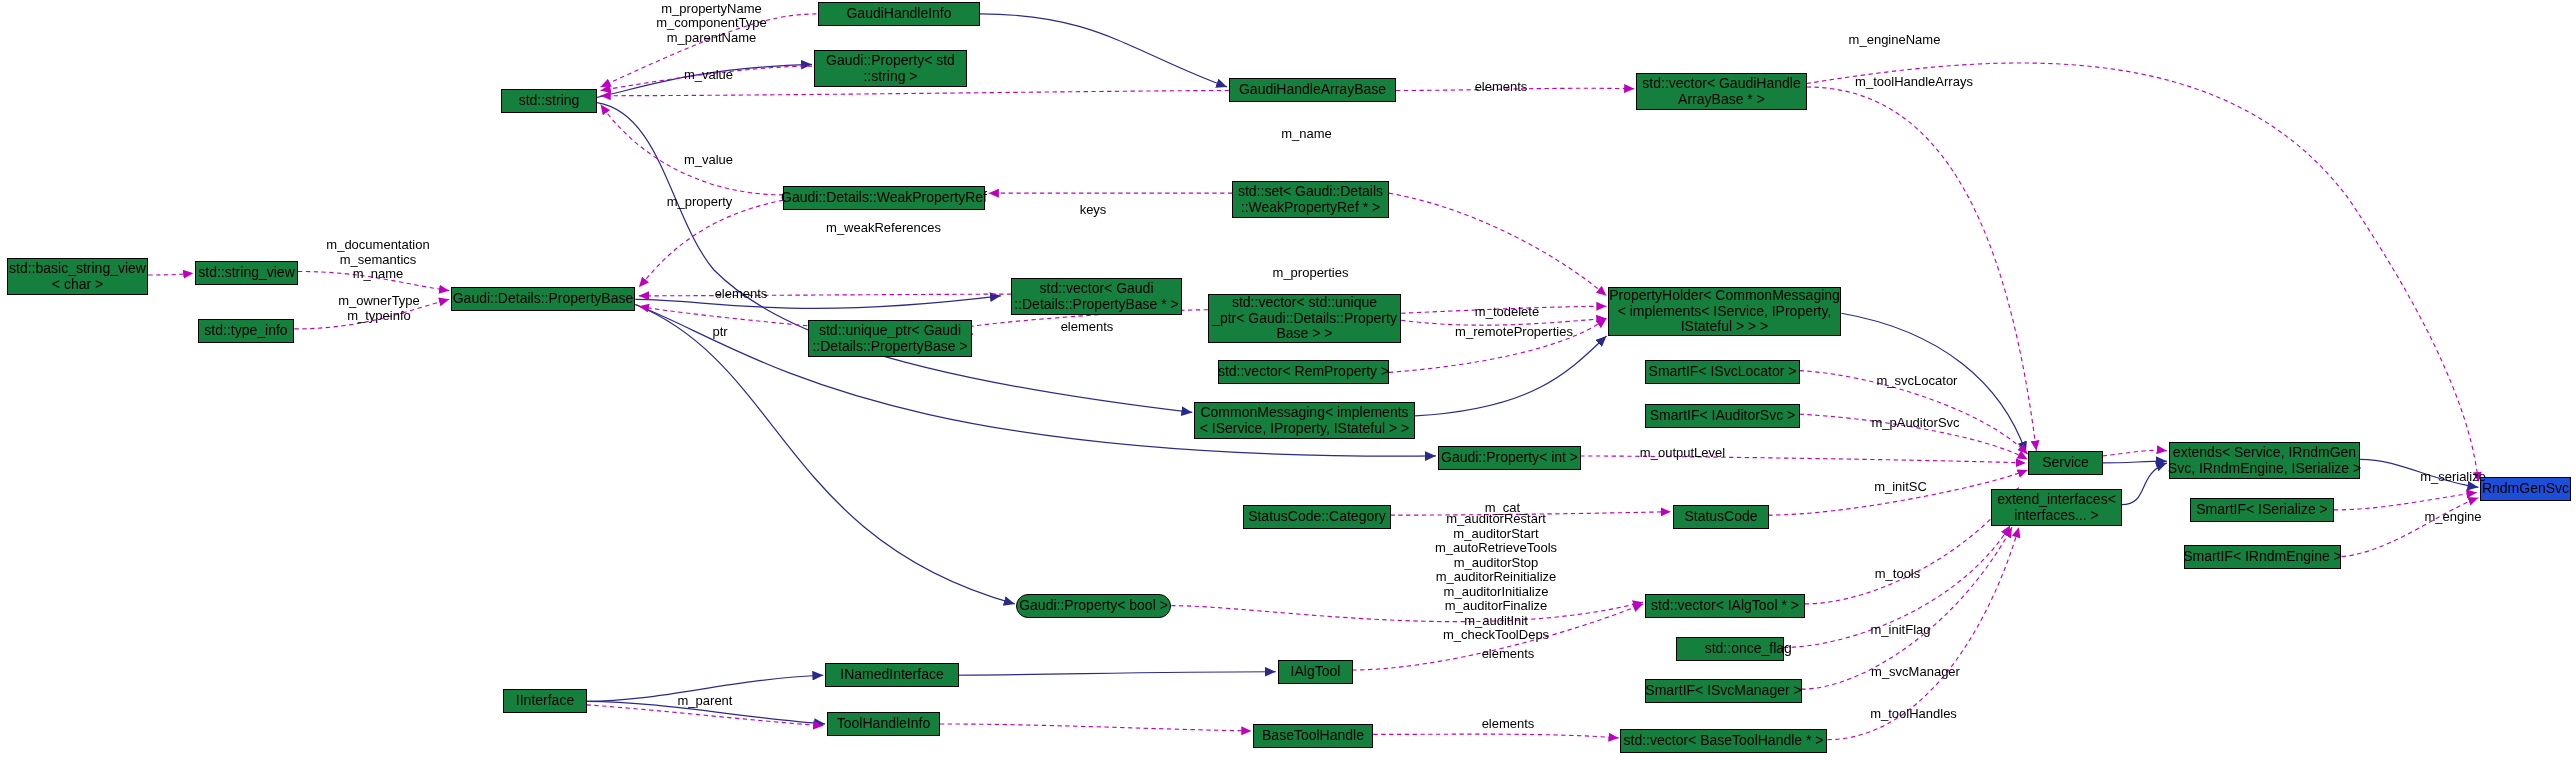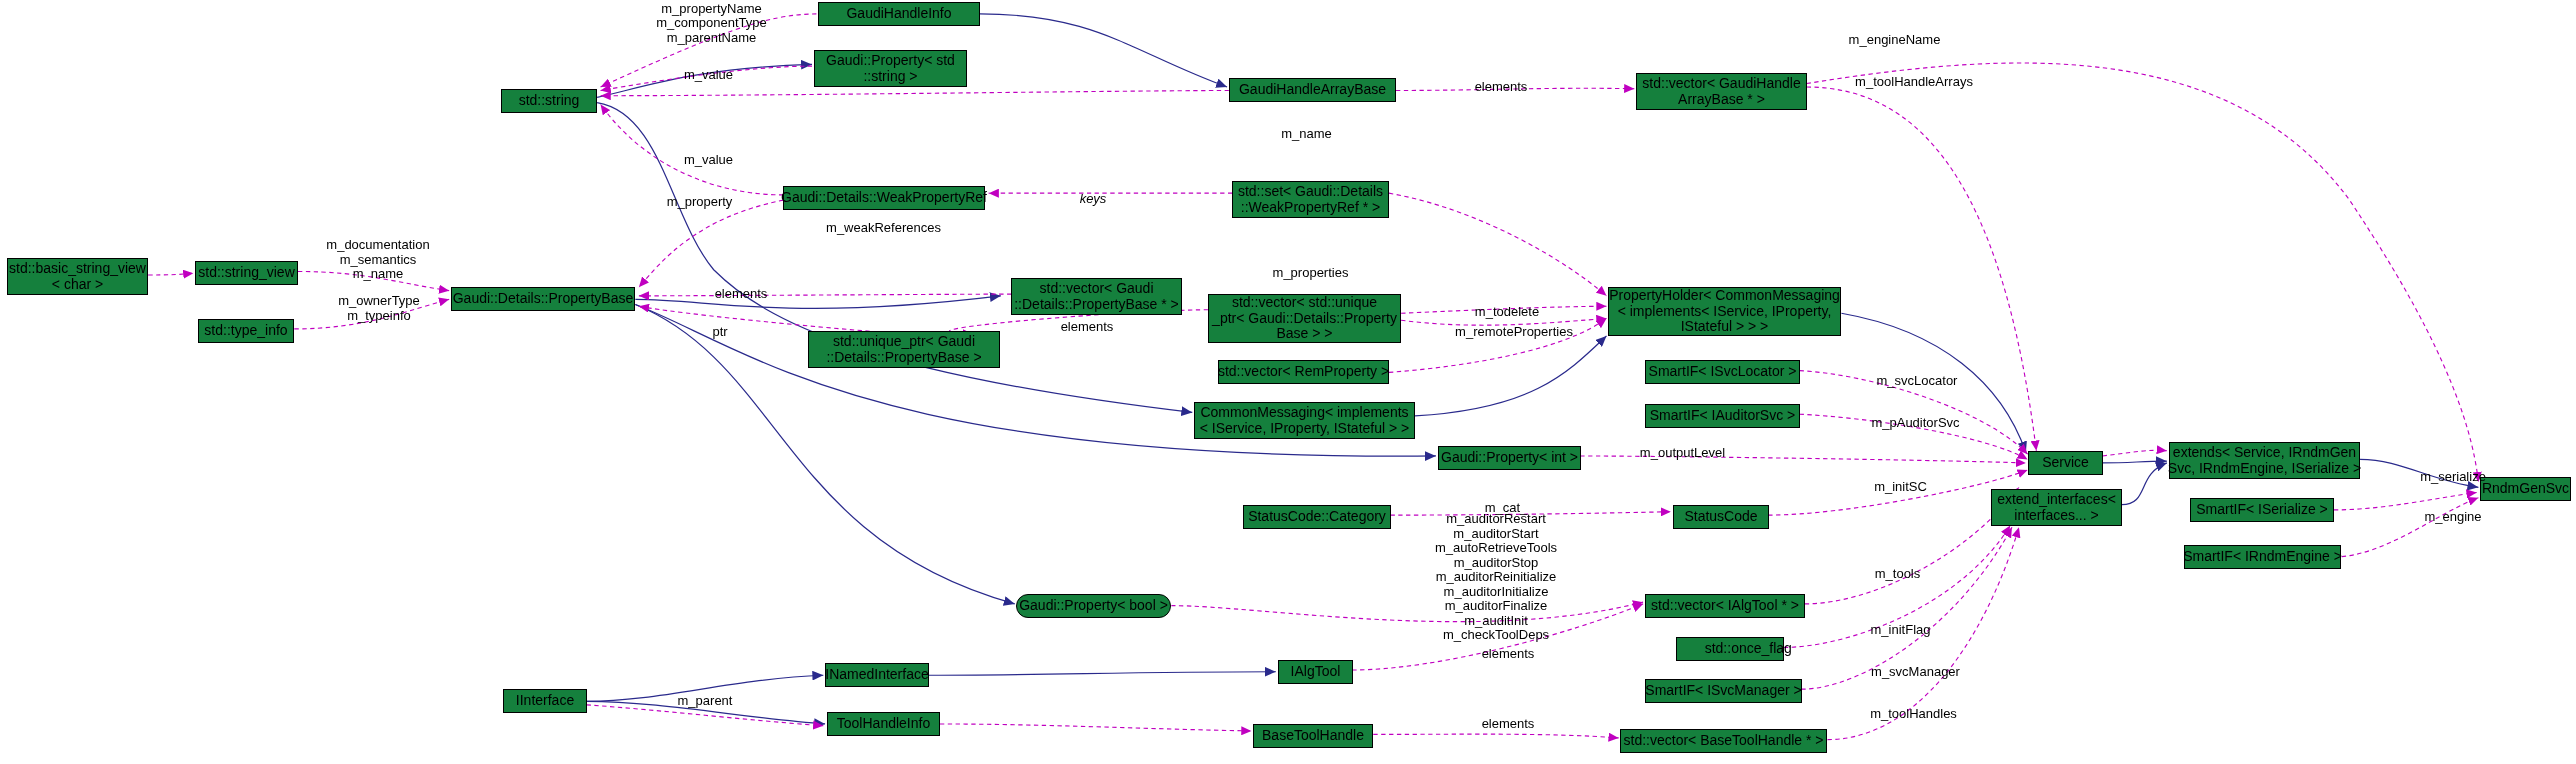--- a/index.html
+++ b/index.html
@@ -26,21 +26,21 @@
     font-size: 14px;
     line-height: 1.12;
     text-align: center;
     display: flex;
     align-items: center;
     justify-content: center;
     white-space: pre;
     padding: 0.9px 3.5px;
   }
   .node.highlight {
-    background: #15803d;
+    background: #1d4ed8;
     border-color: #000000;
   }
   .edge-label {
     position: absolute;
     font-size: 13px;
     color: #000000;
     white-space: pre;
     text-align: center;
     line-height: 1.12;
     background: transparent;
@@ -144,21 +144,21 @@
     <div class="node" style="left: 198px; top: 319px; width: 96px; height: 24.4px;">std::type_info</div>
     <div class="node" style="left: 451px; top: 287px; width: 184px; height: 24.4px;">Gaudi::Details::PropertyBase</div>
     <div class="node" style="left: 1011px; top: 278px; width: 171px; height: 37px;">std::vector&lt; Gaudi
 ::Details::PropertyBase * &gt;</div>
     <div class="node" style="left: 1608px; top: 287px; width: 233px; height: 49px;">PropertyHolder&lt; CommonMessaging
 &lt; implements&lt; IService, IProperty,
 IStateful &gt; &gt; &gt;</div>
     <div class="node" style="left: 1208px; top: 294px; width: 193px; height: 49px;">std::vector&lt; std::unique
 _ptr&lt; Gaudi::Details::Property
 Base &gt; &gt;</div>
-    <div class="node" style="left: 808px; top: 320px; width: 192px; height: 37px; margin-top: 11px;">std::unique_ptr&lt; Gaudi
+    <div class="node" style="left: 808px; top: 320px; width: 164px; height: 37px;">std::unique_ptr&lt; Gaudi
 ::Details::PropertyBase &gt;</div>
     <div class="node" style="left: 1218px; top: 360px; width: 171px; height: 24.4px;">std::vector&lt; RemProperty &gt;</div>
     <div class="node" style="left: 1645px; top: 360px; width: 155px; height: 24.4px;">SmartIF&lt; ISvcLocator &gt;</div>
     <div class="node" style="left: 1645px; top: 404px; width: 155px; height: 24.4px;">SmartIF&lt; IAuditorSvc &gt;</div>
     <div class="node" style="left: 1194px; top: 402px; width: 221px; height: 37px;">CommonMessaging&lt; implements
 &lt; IService, IProperty, IStateful &gt; &gt;</div>
     <div class="node" style="left: 1438px; top: 446px; width: 143px; height: 24.4px;">Gaudi::Property&lt; int &gt;</div>
     <div class="node" style="left: 2028px; top: 451px; width: 75px; height: 24.4px;">Service</div>
     <div class="node" style="left: 2169px; top: 442px; width: 191px; height: 37px;">extends&lt; Service, IRndmGen
 Svc, IRndmEngine, ISerialize &gt;</div>
@@ -166,36 +166,36 @@
     <div class="node" style="left: 1991px; top: 489px; width: 131px; height: 37px;">extend_interfaces&lt;
 interfaces... &gt;</div>
     <div class="node" style="left: 2190px; top: 498px; width: 144px; height: 24.4px;">SmartIF&lt; ISerialize &gt;</div>
     <div class="node" style="left: 1243px; top: 505px; width: 148px; height: 24.4px;">StatusCode::Category</div>
     <div class="node" style="left: 1673px; top: 505px; width: 96px; height: 24.4px;">StatusCode</div>
     <div class="node" style="left: 2184px; top: 545px; width: 157px; height: 24.4px;">SmartIF&lt; IRndmEngine &gt;</div>
     <div class="node" style="left: 1016px; top: 594px; width: 155px; height: 24.4px; border-radius: 12px;">Gaudi::Property&lt; bool &gt;</div>
     <div class="node" style="left: 1645px; top: 594px; width: 160px; height: 24.4px;">std::vector&lt; IAlgTool * &gt;</div>
     <div class="node" style="left: 1676px; top: 637px; width: 108px; height: 24.4px; padding-left: 40px;">std::once_flag</div>
     <div class="node" style="left: 1278px; top: 660px; width: 75px; height: 24.4px;">IAlgTool</div>
-    <div class="node" style="left: 825px; top: 663px; width: 104px; height: 24.4px;">INamedInterface</div>
+    <div class="node" style="left: 825px; top: 663px; width: 134px; height: 24.4px;">INamedInterface</div>
     <div class="node" style="left: 1645px; top: 679px; width: 157px; height: 24.4px;">SmartIF&lt; ISvcManager &gt;</div>
     <div class="node" style="left: 503px; top: 689px; width: 84px; height: 24.4px;">IInterface</div>
     <div class="node" style="left: 827px; top: 712px; width: 113px; height: 24.4px;">ToolHandleInfo</div>
     <div class="node" style="left: 1253px; top: 724px; width: 120px; height: 24.4px;">BaseToolHandle</div>
     <div class="node" style="left: 1620px; top: 729px; width: 207px; height: 24.4px;">std::vector&lt; BaseToolHandle * &gt;</div>
     <div class="edge-label" style="left: 646px; top: 1.7px; width: 131px;">m_propertyName
 m_componentType
 m_parentName</div>
     <div class="edge-label" style="left: 1843px; top: 33px; width: 103px;">m_engineName</div>
     <div class="edge-label" style="left: 677px; top: 68px; width: 63px;">m_value</div>
     <div class="edge-label" style="left: 1467px; top: 80px; width: 68px;">elements</div>
     <div class="edge-label" style="left: 1845px; top: 75px; width: 138px;">m_toolHandleArrays</div>
     <div class="edge-label" style="left: 1276px; top: 127px; width: 61px;">m_name</div>
     <div class="edge-label" style="left: 677px; top: 153px; width: 63px;">m_value</div>
-    <div class="edge-label" style="left: 1074px; top: 192px; width: 38px; font-style: italic;">keys</div>
+    <div class="edge-label" style="left: 1074px; top: 203px; width: 38px;">keys</div>
     <div class="edge-label" style="left: 661px; top: 195px; width: 77px;">m_property</div>
     <div class="edge-label" style="left: 818px; top: 221px; width: 131px;">m_weakReferences</div>
     <div class="edge-label" style="left: 317px; top: 238px; width: 122px;">m_documentation
 m_semantics
 m_name</div>
     <div class="edge-label" style="left: 331px; top: 294px; width: 96px;">m_ownerType
 m_typeinfo</div>
     <div class="edge-label" style="left: 707px; top: 287px; width: 68px;">elements</div>
     <div class="edge-label" style="left: 1265px; top: 266px; width: 91px;">m_properties</div>
     <div class="edge-label" style="left: 1467px; top: 305px; width: 80px;">m_todelete</div>

